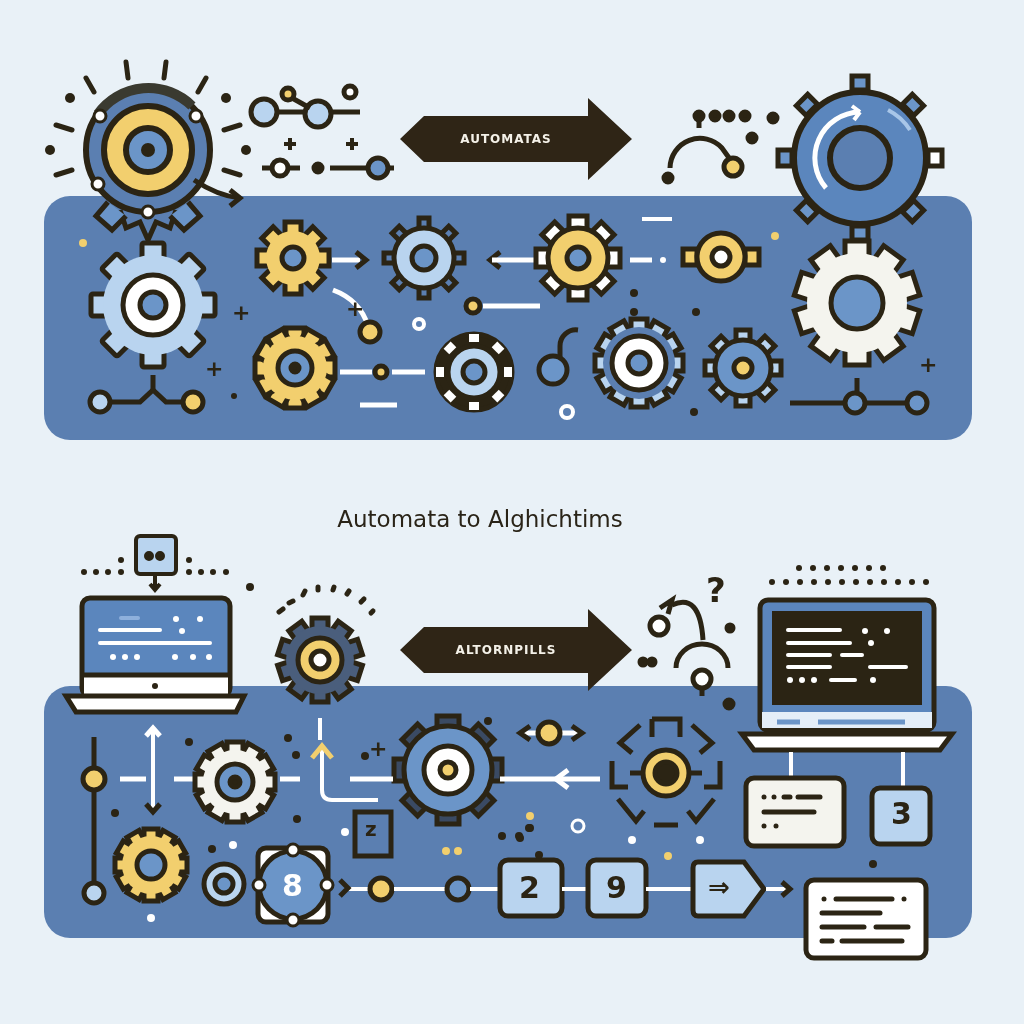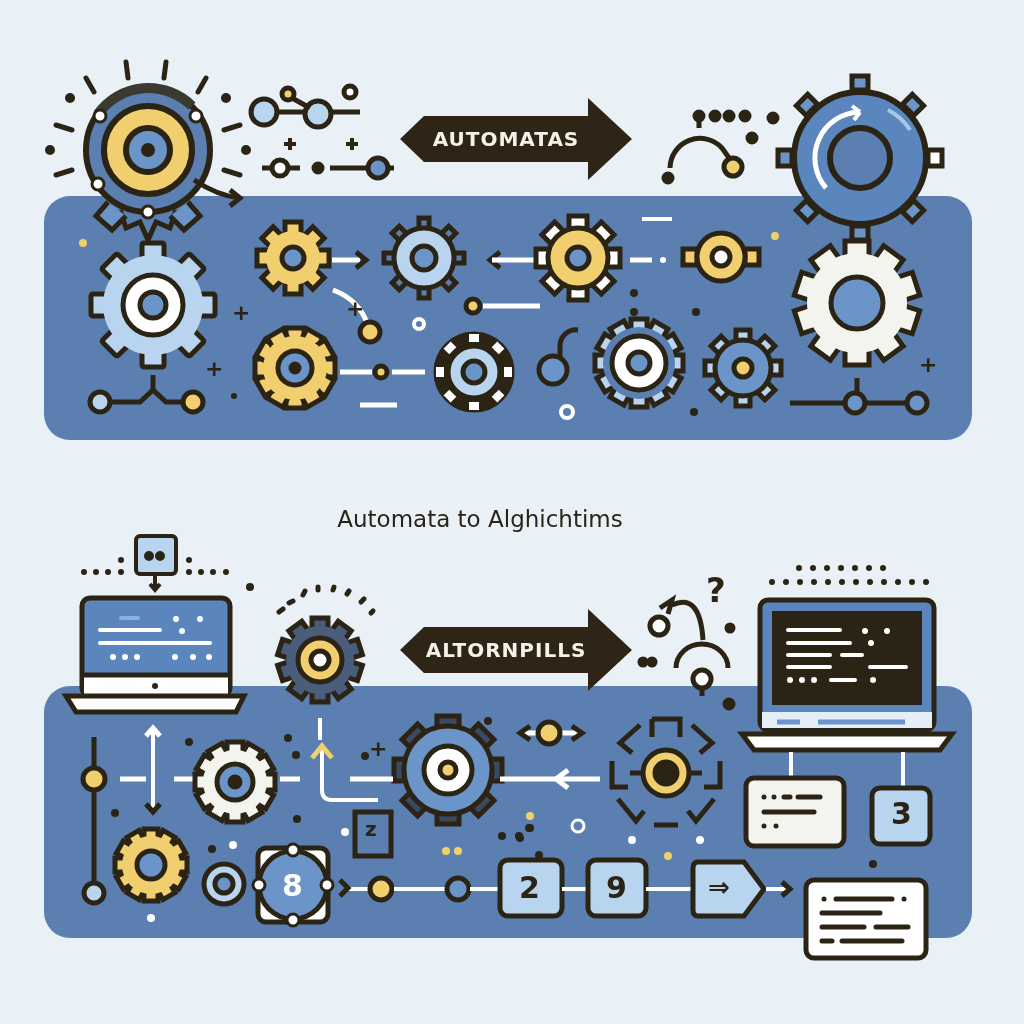--- a/index.html
+++ b/index.html
@@ -1,21 +1,21 @@
 <!DOCTYPE html>
 <html><head>
 <meta charset="utf-8">
 <style>
   html, body { margin:0; padding:0; }
   body { width:1024px; height:1024px; background:#e9f1f7; position:relative; overflow:hidden; font-family:"DejaVu Sans", sans-serif; }
   .band { position:absolute; background:#5b7fb1; border-radius:26px; }
   .layer { position:absolute; left:0; top:0; width:1024px; height:1024px; }
   .arrow-label { position:absolute; display:flex; align-items:center; justify-content:center; color:#f4f1e8; font-family:"DejaVu Sans", sans-serif; font-weight:bold; letter-spacing:1px; }
   .arrow-label svg { position:absolute; left:0; top:0; }
-  .arrow-label span { position:relative; z-index:1; font-size:20px; padding-right:20px; }
+  .arrow-label span { position:relative; z-index:1; font-size:12px; padding-right:20px; }
   .title { position:absolute; left:0; width:960px; top:506px; text-align:center; font-size:23px; color:#2a2418; font-family:"DejaVu Sans", sans-serif; }
   .digit { font-family:"DejaVu Sans", sans-serif; font-weight:bold; }
 </style>
 </head>
 <body>
 
 <div class="band" style="left:44px;top:196px;width:928px;height:244px;"></div>
 <div class="band" style="left:44px;top:686px;width:928px;height:252px;"></div>
 
 <svg class="layer" viewBox="0 0 1024 1024" width="1024" height="1024">

